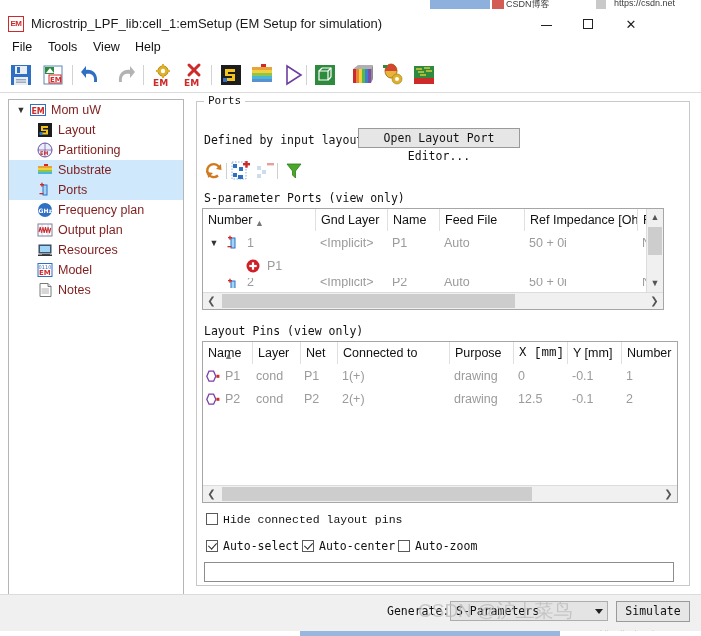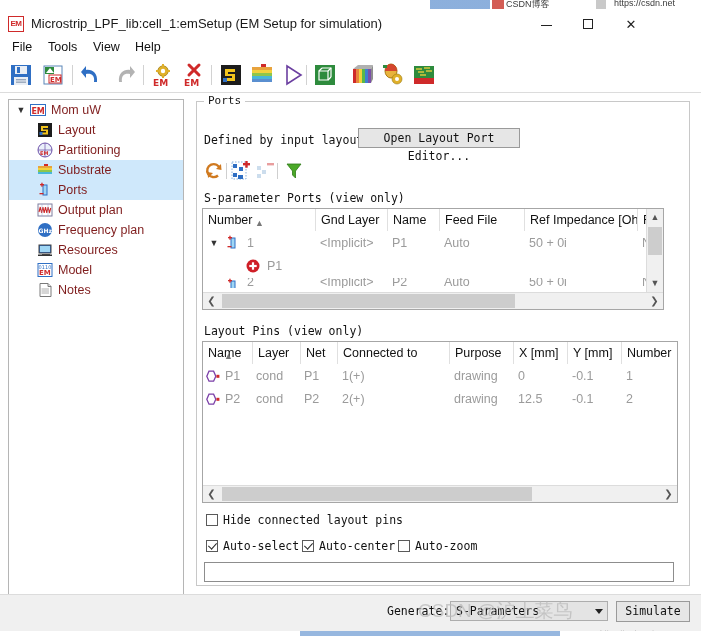--- a/index.html
+++ b/index.html
@@ -352,41 +352,41 @@
             </g>
             <rect x="2.5" y="11" width="4" height="1.3" fill="#cf2a2a"></rect>
           </svg>
       </span>
       <span class="tlabel" style="margin-left:49px;">Ports</span>
     </div>
 
     <div class="trow">
       <span class="ticon" style="left:28px;">
         <svg width="16" height="16" viewBox="0 0 16 16">
+            <circle cx="8" cy="8" r="7" fill="#2f6fc4"></circle>
+            <text x="1.6" y="10.6" font-family="DejaVu Sans" font-size="6" font-weight="bold" fill="#ffffff">GHz</text>
+          </svg>
+      </span>
+      <span class="tlabel" style="margin-left:49px;">Frequency plan</span>
+    </div>
+
+    <div class="trow">
+      <span class="ticon" style="left:28px;">
+        <svg width="16" height="16" viewBox="0 0 16 16">
             <rect x="1" y="2" width="14" height="12" fill="#ffffff" stroke="#7f7f9f"></rect>
             <g stroke="#cf2a2a" stroke-width="1.1" fill="none">
               <polyline points="2,10 3.3,5 4.6,11 5.9,5 7.2,11 8.5,5 9.8,11 11.1,5 12.4,11 13.7,6"></polyline>
             </g>
             <g stroke="#9aa8d0" stroke-width=".5">
               <line x1="5" y1="2" x2="5" y2="14"></line>
               <line x1="11" y1="2" x2="11" y2="14"></line>
             </g>
           </svg>
       </span>
       <span class="tlabel" style="margin-left:49px;">Output plan</span>
-    </div>
-
-    <div class="trow">
-      <span class="ticon" style="left:28px;">
-        <svg width="16" height="16" viewBox="0 0 16 16">
-            <circle cx="8" cy="8" r="7" fill="#2f6fc4"></circle>
-            <text x="1.6" y="10.6" font-family="DejaVu Sans" font-size="6" font-weight="bold" fill="#ffffff">GHz</text>
-          </svg>
-      </span>
-      <span class="tlabel" style="margin-left:49px;">Frequency plan</span>
     </div>
 
 
     <div class="trow">
       <span class="ticon" style="left:28px;">
         <svg width="16" height="16" viewBox="0 0 16 16">
             <rect x="2" y="3" width="12" height="8" fill="#2f6fc4" stroke="#404040"></rect>
             <rect x="3" y="4" width="10" height="6" fill="#9fd6f5"></rect>
             <rect x="5" y="12" width="8" height="2" fill="#555"></rect>
             <rect x="1" y="12.5" width="14" height="1.5" fill="#333"></rect>
@@ -565,21 +565,21 @@
   <div class="tbl" style="left:202px;top:341px;width:476px;height:162px;">
     <div class="thead">
       <div class="th" style="left:0px;width:50px;">
         <span>Name</span>
         <span class="sortmark" style="left:21px;top:3px;">▲</span>
       </div>
       <div class="th" style="left:50px;width:48px;">Layer</div>
       <div class="th" style="left:98px;width:37px;">Net</div>
       <div class="th" style="left:135px;width:112px;">Connected to</div>
       <div class="th" style="left:247px;width:64px;">Purpose</div>
-      <div class="th" style="left:311px;width:54px;">X [mm]</div>
+      <div class="th" style="left:311px;width:54px;font-family:Liberation Mono, monospace;">X [mm]</div>
       <div class="th" style="left:365px;width:54px;">Y [mm]</div>
       <div class="th" style="left:419px;width:62px;">Number</div>
 
     </div>
 
     <div class="tbody">
 
       <div class="trw">
         <span class="cell" style="left:2px;width:18px;top:4px;height:15px;">
           <svg width="18" height="15" viewBox="0 0 18 15">
@@ -618,21 +618,21 @@
 
     </div>
 
     <div class="hsb">
       <div class="arrow lt">❮</div>
       <div class="thumb" style="left:19px;width:310px;"></div>
       <div class="arrow rt">❯</div>
     </div>
   </div>
 
-  <div class="cbrow" style="left:206px;top:513px;">
+  <div class="cbrow" style="left:206px;top:513px;font-family:Liberation Mono, monospace;">
     <span class="cbox"></span><span>Hide connected layout pins</span>
   </div>
 
   <div class="cbrow" style="left:206px;top:539px;">
     <span class="cbox on"></span><span>Auto-select</span>
   </div>
   <div class="cbrow" style="left:302px;top:539px;">
     <span class="cbox on"></span><span>Auto-center</span>
   </div>
   <div class="cbrow" style="left:398px;top:539px;">

